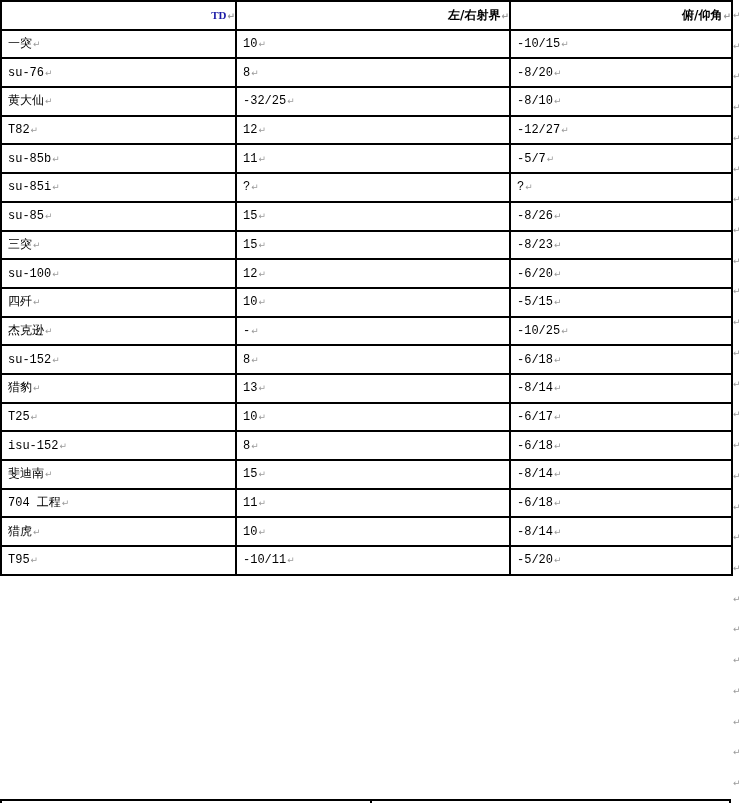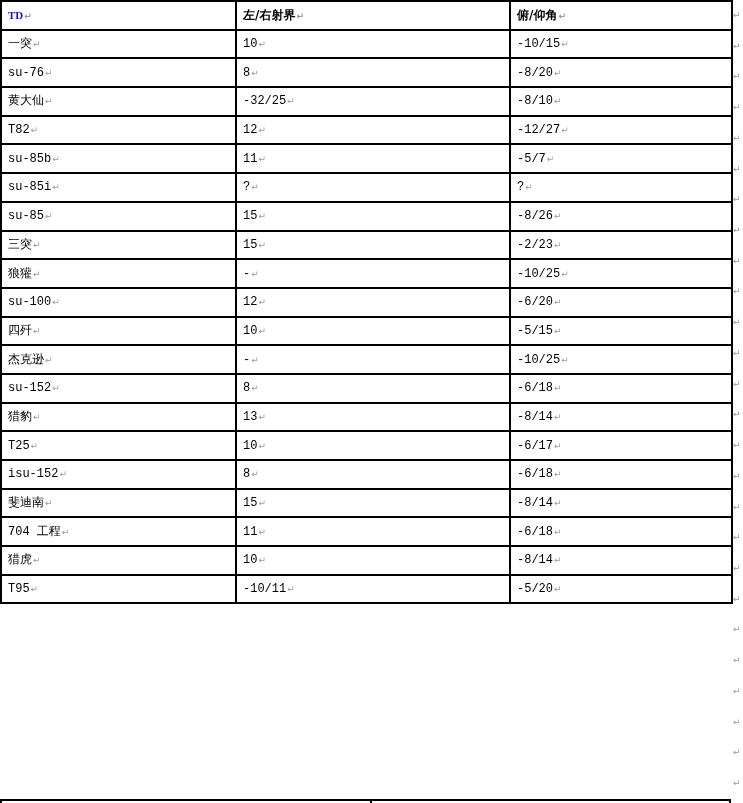--- a/index.html
+++ b/index.html
@@ -33,20 +33,21 @@
       white-space: nowrap;
       overflow: hidden;
     }
     col.c1 { width: 235px; }
     col.c2 { width: 274px; }
     col.c3 { width: 222px; }
     .hdr td {
       font-weight: bold;
       font-family: "DejaVu Sans", "Liberation Sans", sans-serif;
       font-size: 12px;
+      text-align: right;
     }
     .hdr .td-link {
       color: #1a1aa6;
       font-family: "Liberation Serif", "DejaVu Serif", serif;
       font-weight: bold;
       font-size: 11px;
     }
     .mark {
       color: #9a9a9a;
       font-size: 9px;
@@ -146,26 +147,21 @@
         <td><span>?</span><span class="mark">↵</span></td>
       </tr>
       <tr>
         <td><span>su-85</span><span class="mark">↵</span></td>
         <td><span>15</span><span class="mark">↵</span></td>
         <td><span>-8/26</span><span class="mark">↵</span></td>
       </tr>
       <tr>
         <td><span>三突</span><span class="mark">↵</span></td>
         <td><span>15</span><span class="mark">↵</span></td>
-        <td><span>-2/23</span><span class="mark">↵</span></td>
-      </tr>
-      <tr>
-        <td><span>狼獾</span><span class="mark">↵</span></td>
-        <td><span>-</span><span class="mark">↵</span></td>
-        <td><span>-10/25</span><span class="mark">↵</span></td>
+        <td><span>-8/23</span><span class="mark">↵</span></td>
       </tr>
       <tr>
         <td><span>su-100</span><span class="mark">↵</span></td>
         <td><span>12</span><span class="mark">↵</span></td>
         <td><span>-6/20</span><span class="mark">↵</span></td>
       </tr>
       <tr>
         <td><span>四歼</span><span class="mark">↵</span></td>
         <td><span>10</span><span class="mark">↵</span></td>
         <td><span>-5/15</span><span class="mark">↵</span></td>

